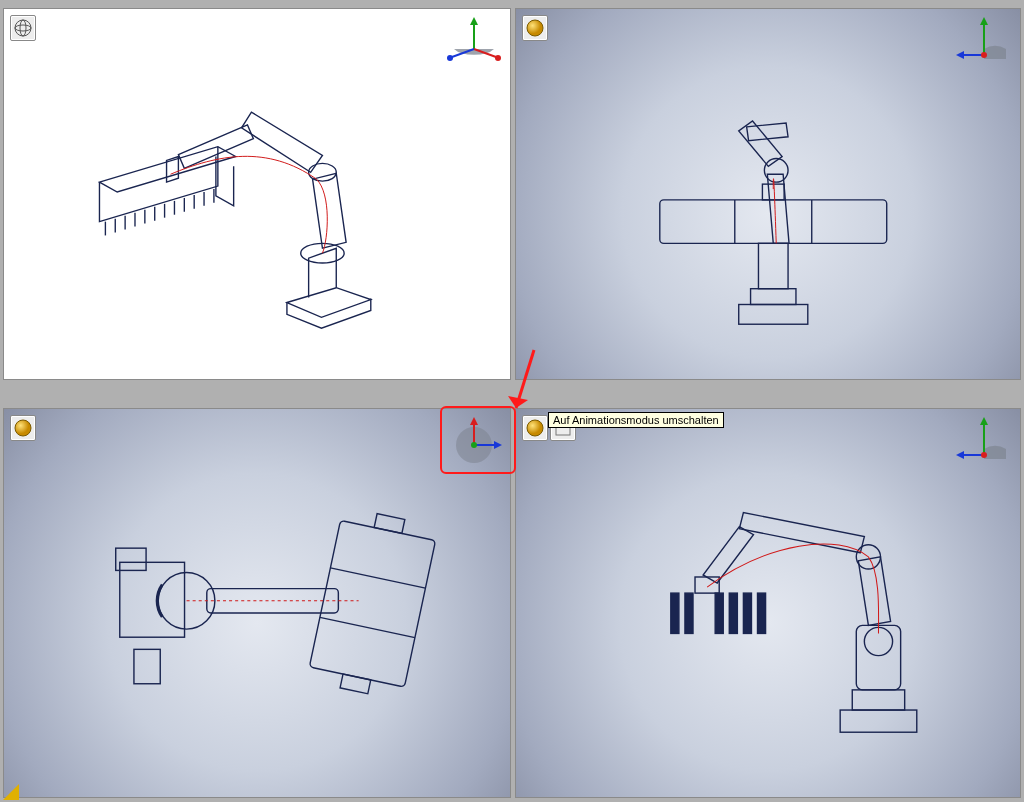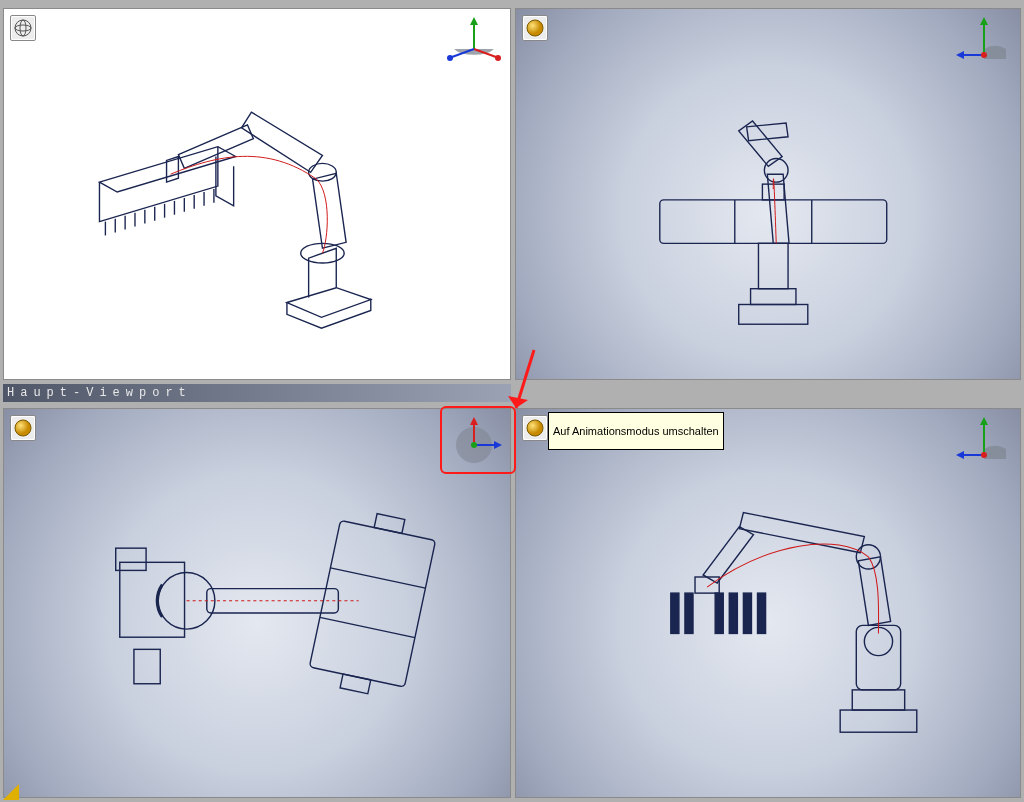--- a/index.html
+++ b/index.html
@@ -92,21 +92,21 @@
   }
   .annotation-arrow {
     position: absolute;
     pointer-events: none;
   }
   .tooltip {
     position: absolute;
     background: #ffffe1;
     border: 1px solid #000;
     font-size: 11px;
-    padding: 12px 4px;
+    padding: 1px 4px;
     white-space: nowrap;
   }
 
   .corner-tri {
     position: absolute;
     left: 3px;
     bottom: 2px;
     width: 0; height: 0;
     border-left: 16px solid transparent;
     border-bottom: 16px solid #e0b000;
@@ -225,21 +225,20 @@
         <path d="M28 34 A22 22 0 0 1 50 34 L50 44 L28 44 Z" fill="#7e8490" opacity="0.7"></path>
         <line x1="28" y1="40" x2="28" y2="6" stroke="#18a018" stroke-width="2"></line>
         <polygon points="28,2 24,10 32,10" fill="#18a018"></polygon>
         <line x1="28" y1="40" x2="4" y2="40" stroke="#1838d8" stroke-width="2"></line>
         <polygon points="0,40 8,36 8,44" fill="#1838d8"></polygon>
         <circle cx="28" cy="40" r="3" fill="#d81e1e"></circle>
       </svg>
     </div>
   </div>
 
-  <div class="label-bar">Haupt-Viewport</div>
 
   <div class="viewport vp-bl shaded-bg">
     <div class="content">
       <svg viewBox="0 0 400 300">
         <g stroke="#1a2550" stroke-width="1.4" fill="none">
 
           <rect x="64" y="110" width="64" height="74"></rect>
           <rect x="60" y="96" width="30" height="22"></rect>
           <rect x="78" y="196" width="26" height="34"></rect>
 

